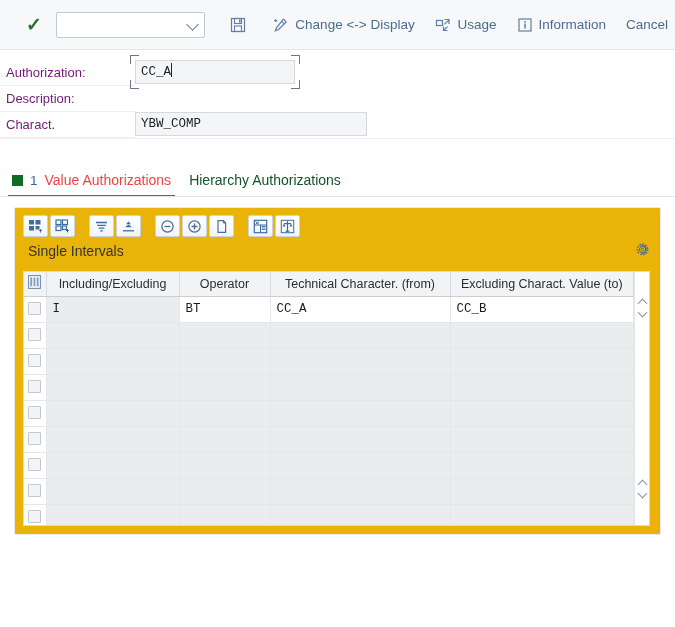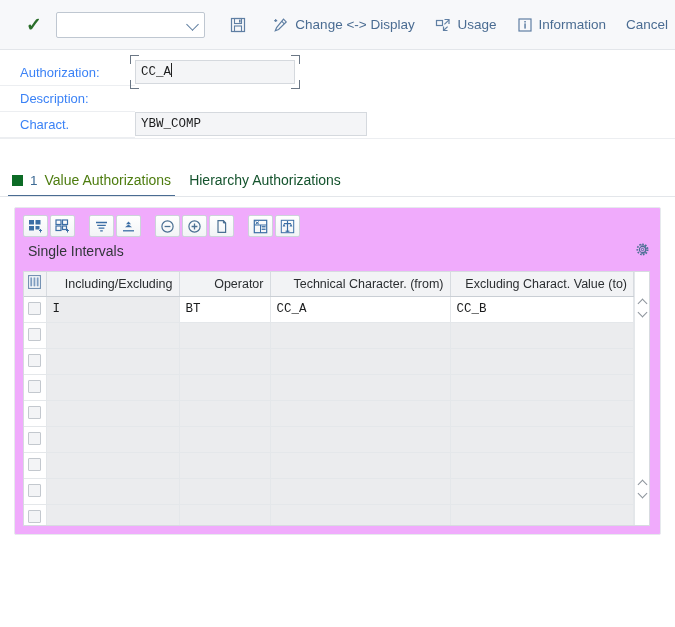--- a/index.html
+++ b/index.html
@@ -77,23 +77,23 @@
     background: #ffffff;
   }
   .form-row {
     display: flex;
     align-items: flex-start;
     height: 26px;
     margin-bottom: 0;
   }
   .form-label {
     width: 135px;
-    padding-left: 20px;
+    padding-left: 6px;
     font-size: 13px;
-    color: #3b82f6;
+    color: #701a75;
     line-height: 26px;
     border-bottom: 1px solid #eceef1;
     height: 26px;
   }
   .form-field-wrap { position: relative; }
   .form-input {
     background: #f4f5f7;
     border: 1px solid #d5d9de;
     height: 24px;
     font-size: 12.5px;
@@ -156,21 +156,21 @@
   }
   .tab {
     display: flex;
     align-items: center;
     gap: 7px;
     padding: 0 14px 9px 4px;
     font-size: 14px;
     cursor: pointer;
     position: relative;
   }
-  .tab.active .tab-label { color: #4d7c0f; text-align: right; }
+  .tab.active .tab-label { color: #ef4444; text-align: right; }
   .tab .tab-label { color: #14532d; }
   .tab .tab-num { color: #3d6a94; font-size: 13.5px; }
   .tab-square {
     width: 11px; height: 11px;
     background: #0c6b25;
     display: inline-block;
   }
   .tab.active::after {
     content: "";
     position: absolute;
@@ -181,21 +181,21 @@
   .tabs-underline {
     position: absolute;
     left: 0; right: 0; bottom: 0;
     height: 1px;
     background: #e3e6ea;
   }
 
   
   .panel {
     margin: 10px 14px 0 14px;
-    background: #f0abfc;
+    background: #eab308;
     border: 1px solid #e6e9ed;
     border-radius: 2px;
     height: 328px;
     position: relative;
   }
   .panel-toolbar {
     display: flex;
     align-items: center;
     padding: 7px 8px 0 8px;
     gap: 0;
@@ -244,21 +244,21 @@
     width: 100%;
     table-layout: fixed;
   }
   table.grid-table th {
     background: #f2f3f5;
     border-right: 1px solid #d7dbe0;
     border-bottom: 1px solid #c9ced4;
     font-size: 12.5px;
     font-weight: normal;
     color: #2b2e31;
-    text-align: right;
+    text-align: center;
     padding: 4px 6px;
     height: 24px;
     white-space: nowrap;
     overflow: hidden;
   }
   table.grid-table th.col-sel {
     width: 22px;
     padding: 0;
     text-align: center;
   }

